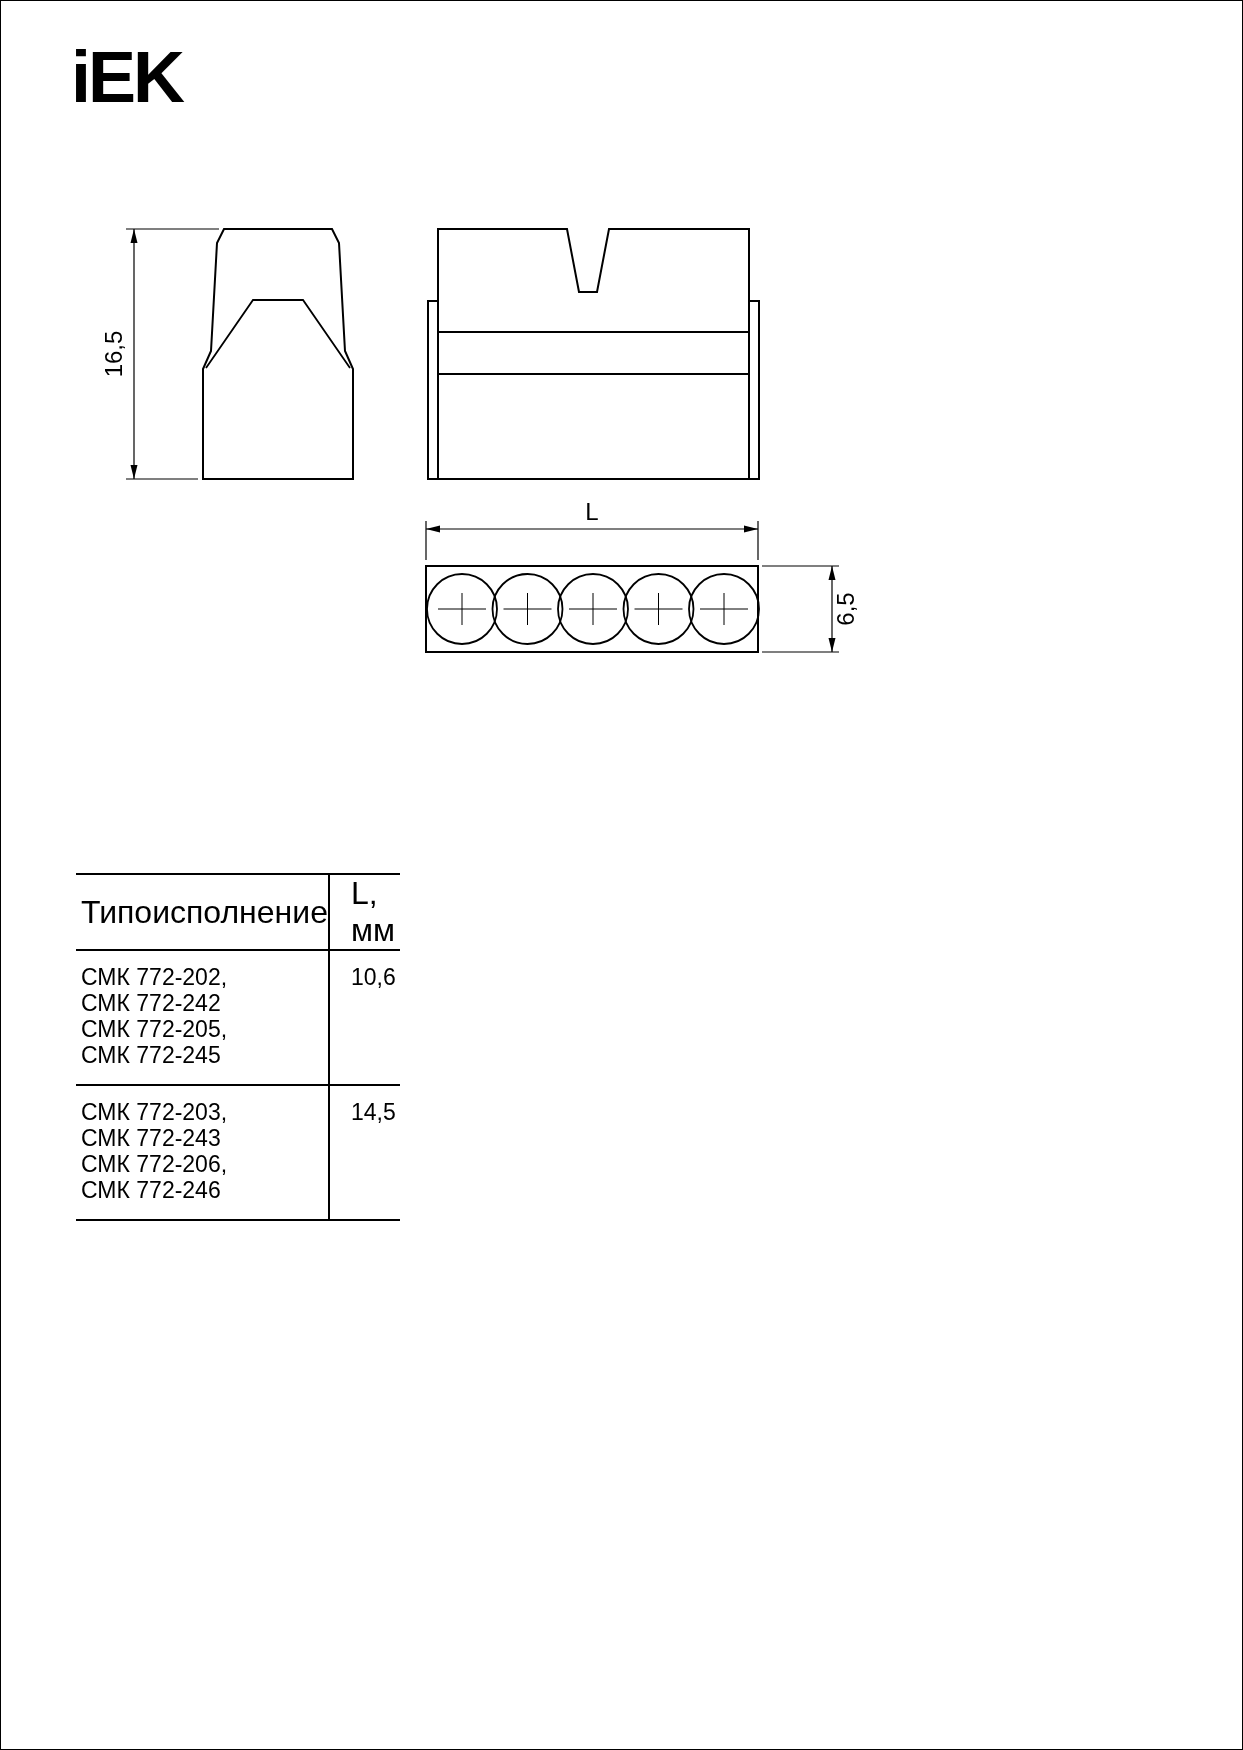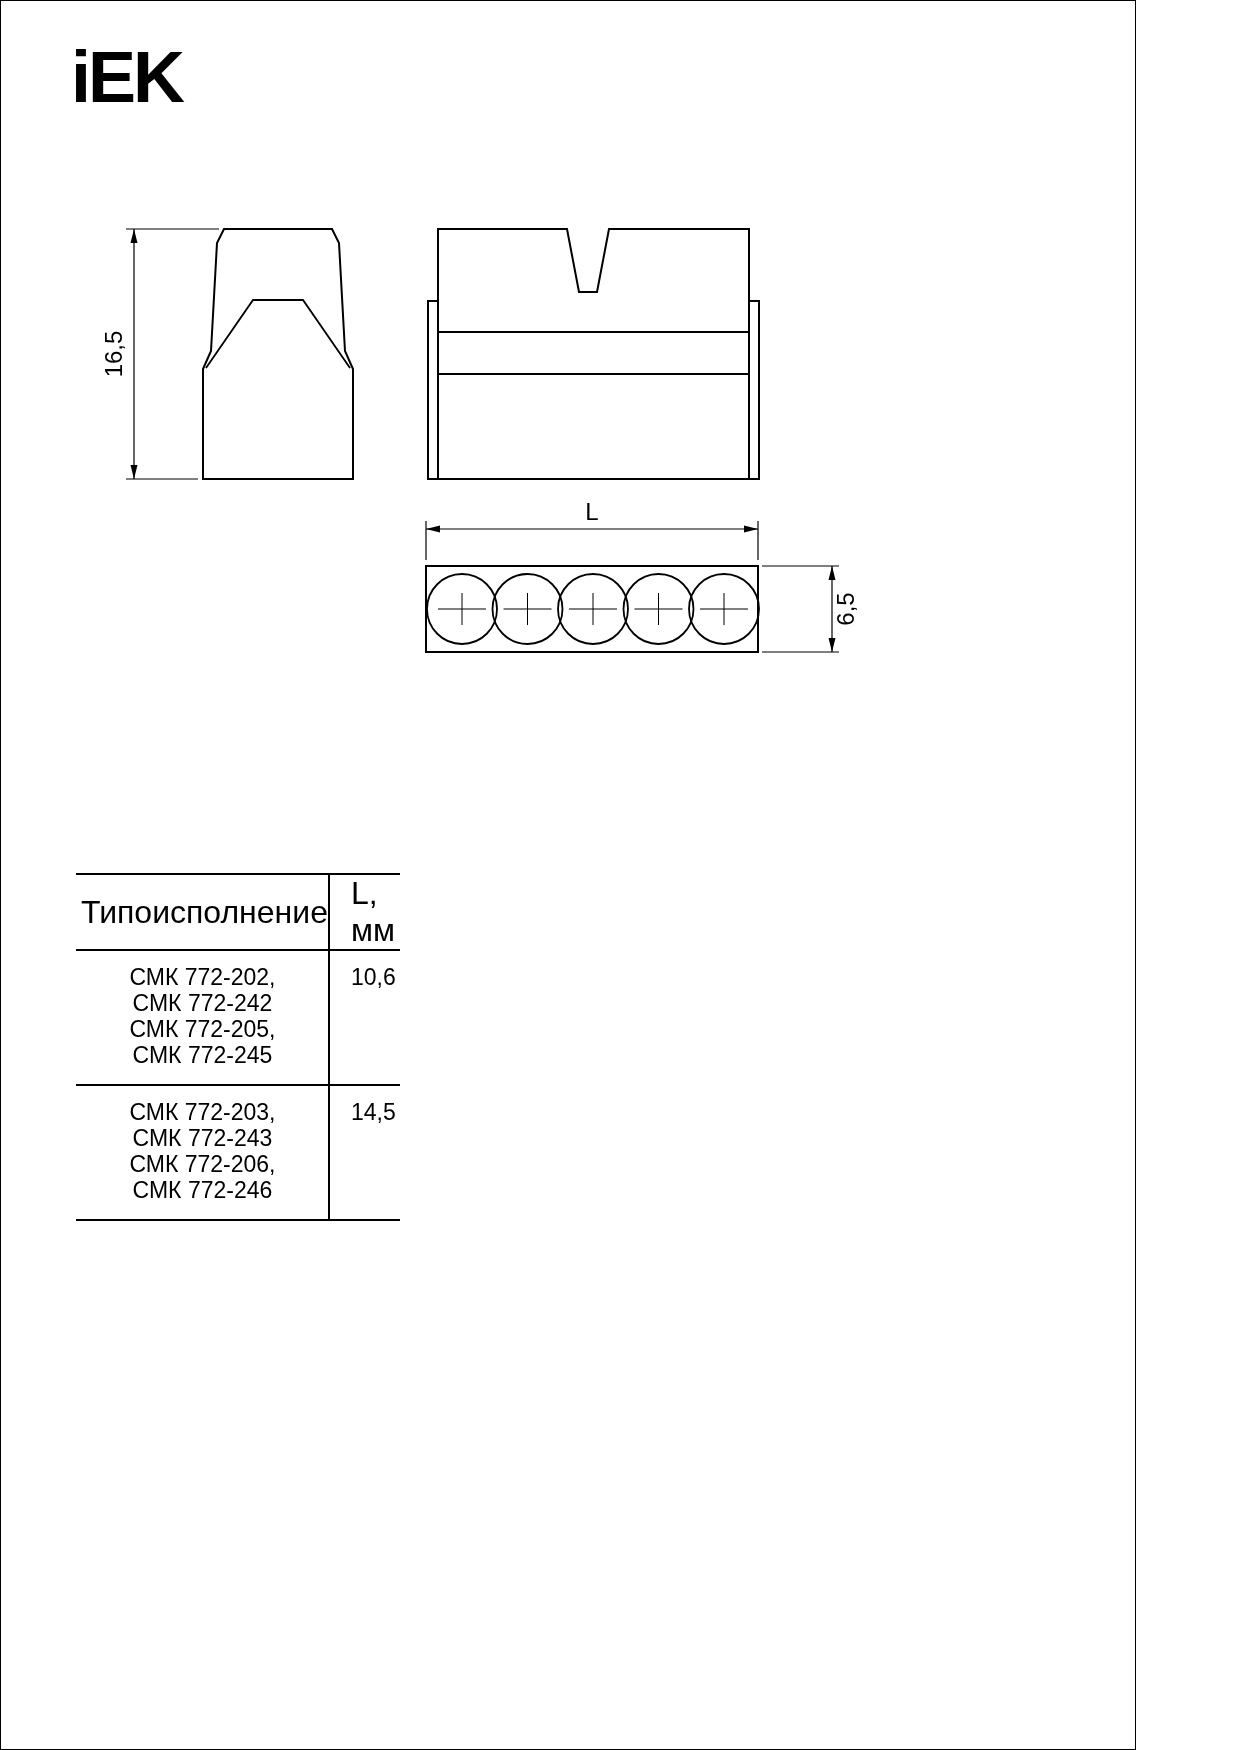--- a/index.html
+++ b/index.html
@@ -1,19 +1,19 @@
 <!DOCTYPE html>
 <html><head>
 <meta charset="utf-8">
 <style>
   * { margin: 0; padding: 0; box-sizing: border-box; }
   html, body { background: #ffffff; }
   .page {
     position: relative;
-    width: 1136px;
+    width: 1243px;
     height: 1750px;
     background: #ffffff;
     border: 1px solid #000000;
     overflow: hidden;
     font-family: "Liberation Sans", sans-serif;
     color: #000000;
   }
   .logo {
     position: absolute;
     left: 70px;
@@ -43,21 +43,21 @@
     font-weight: normal;
     font-size: 32px;
     text-align: left;
     vertical-align: middle;
     height: 52px;
     border-top: 2px solid #000000;
     border-bottom: 2px solid #000000;
     padding-left: 5px;
   }
   .dim-table td {
-    text-align: center;
+    text-align: left;
     vertical-align: top;
     padding: 13px 4px 16px 5px;
     line-height: 26px;
   }
   .dim-table .col-type { width: 170px; }
   .dim-table .col-len  { border-left: 2px solid #000000; padding-left: 21px; }
   .dim-table tr.row-divided td { border-bottom: 2px solid #000000; }
   .types-cell { white-space: pre-line; }
   .caption {
     position: absolute;

